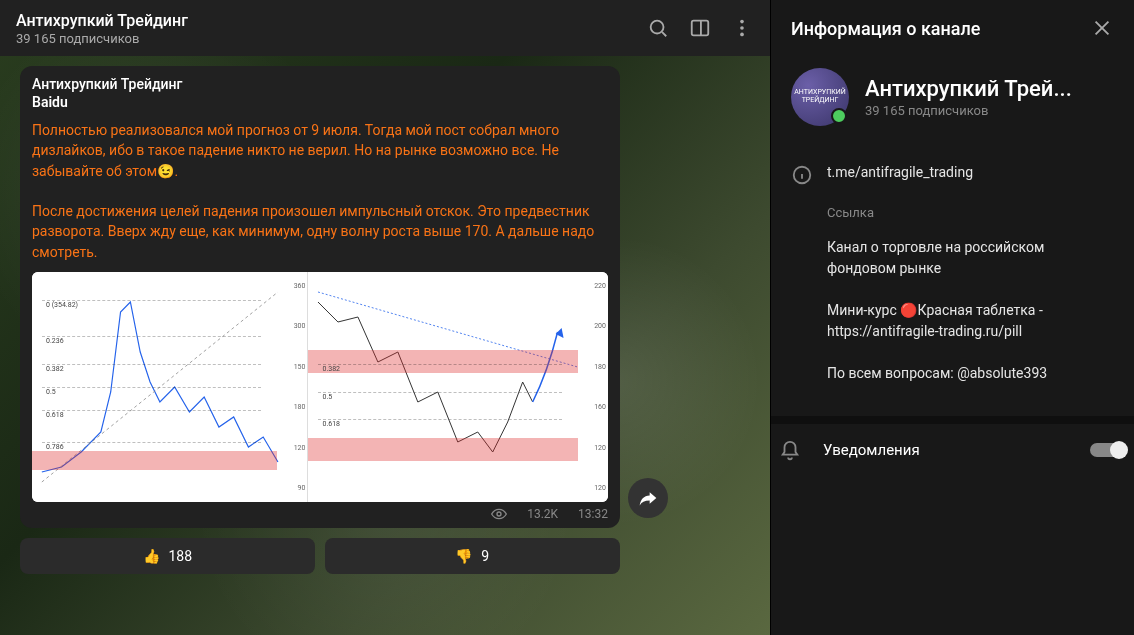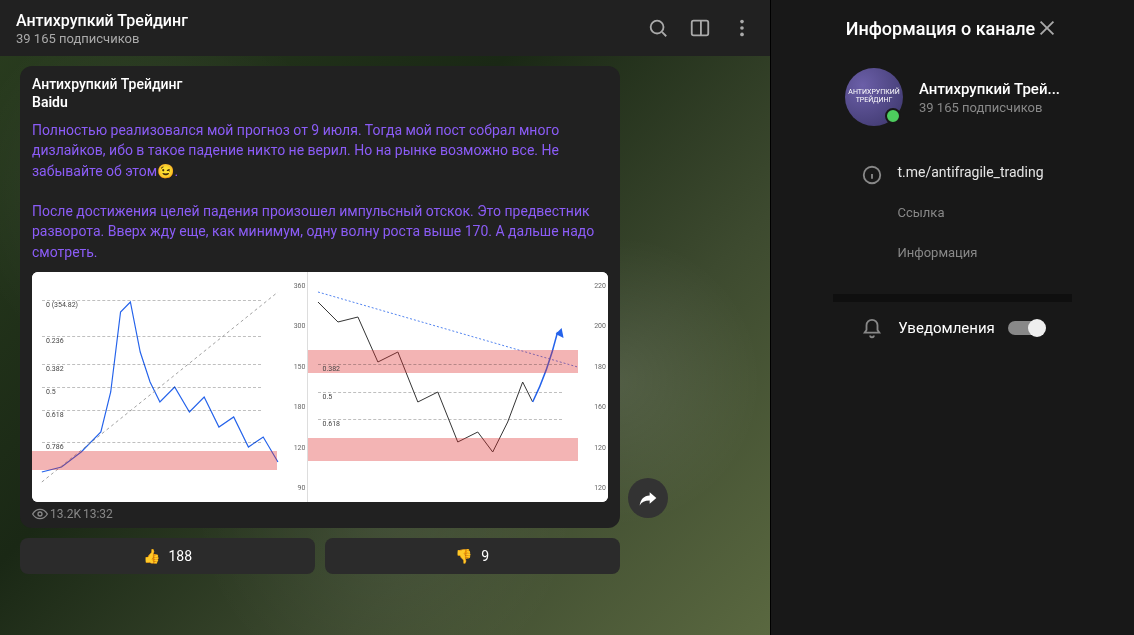--- a/index.html
+++ b/index.html
@@ -57,21 +57,21 @@
 }
 .message-bubble {
   background: #212121;
   border-radius: 12px;
   padding: 10px 12px 6px 12px;
   max-width: 600px;
   position: relative;
 }
 .msg-channel { font-size: 14px; font-weight: 500; color: #fff; margin-bottom: 2px; }
 .msg-subject { font-size: 14px; font-weight: 600; color: #fff; margin-bottom: 10px; }
-.msg-text { font-size: 14px; color: #8b5cf6; line-height: 1.45; white-space: pre-wrap; }
+.msg-text { font-size: 14px; color: #f97316; line-height: 1.45; white-space: pre-wrap; }
 .chart-img {
   margin-top: 10px;
   width: 100%;
   height: 230px;
   background: #fff;
   border-radius: 6px;
   overflow: hidden;
   position: relative;
 }
 .chart-half {
@@ -82,21 +82,21 @@
 .chart-left { left: 0; width: 48%; border-right: 1px solid #ddd; }
 .chart-right { left: 48%; right: 0; }
 .axis-r {
   position: absolute; right: 2px; top: 10px; bottom: 10px; width: 28px;
   display: flex; flex-direction: column; justify-content: space-between;
   font-size: 7px; color: #666; text-align: right;
 }
 .redband { position: absolute; left: 0; right: 30px; background: rgba(220,40,40,0.35); }
 .fib-line { position: absolute; left: 10px; right: 46px; font-size: 7px; color: #444; border-top: 1px dashed rgba(0,0,0,0.25); padding-left: 4px; }
 .msg-meta {
-  display: flex; align-items: center; gap: 2px;
+  display: flex; justify-content: flex-end; align-items: center; gap: 20px;
   font-size: 12px; color: #888; margin-top: 4px;
 }
 .share-btn {
   position: absolute;
   right: -48px;
   bottom: 10px;
   width: 40px; height: 40px;
   background: #333;
   border-radius: 50%;
   display: flex; align-items: center; justify-content: center;
@@ -112,21 +112,21 @@
   padding: 10px;
   display: flex; align-items: center; justify-content: center; gap: 8px;
   font-size: 14px; color: #fff;
   cursor: pointer;
 }
 .side-panel {
   width: 364px;
   height: 635px;
   background: #181818;
   border-left: 1px solid #000;
-  display: flex; flex-direction: column; align-items: center;
+  display: flex; flex-direction: column;
 }
 .side-header {
   height: 56px;
   display: flex; align-items: center; justify-content: space-between;
   padding: 0 20px;
 }
 .side-header-title { font-size: 18px; font-weight: 500; }
 .channel-block {
   display: flex; align-items: center; gap: 16px; padding: 12px 20px 18px 20px;
 }
@@ -139,31 +139,31 @@
 }
 .avatar::after {
   content: '';
   position: absolute;
   bottom: 2px; right: 2px;
   width: 12px; height: 12px;
   background: #4dcd5e;
   border: 2px solid #181818;
   border-radius: 50%;
 }
-.channel-name { font-size: 15px; font-weight: 500; white-space: nowrap; overflow: hidden; text-overflow: ellipsis; max-width: 240px; }
+.channel-name { font-size: 22px; font-weight: 500; white-space: nowrap; overflow: hidden; text-overflow: ellipsis; max-width: 240px; }
 .channel-subs { font-size: 13px; color: #888; margin-top: 2px; }
 .info-section { padding: 8px 20px; }
 .info-row { display: flex; gap: 12px; padding: 10px 0; }
 .info-icon { width: 24px; color: #888; flex-shrink: 0; padding-top: 2px; }
 .info-content { flex: 1; font-size: 14px; color: #e5e5e5; line-height: 1.5; }
 .info-label { font-size: 13px; color: #888; margin-top: 20px; }
 .info-block { margin-bottom: 14px; }
 .notif-row {
-  display: flex; align-items: center; gap: 13px;
-  padding: 14px 28px;
+  display: flex; align-items: center; gap: 20px;
+  padding: 14px 8px;
   border-top: 8px solid #0f0f0f;
 }
 .toggle {
   width: 36px; height: 14px; background: #888; border-radius: 10px; position: relative;
 }
 .toggle::after {
   content: '';
   position: absolute;
   width: 18px; height: 18px; background: #eee; border-radius: 50%;
   top: -2px; right: -2px;
@@ -315,21 +315,25 @@
             <line x1="12" y1="8" x2="12" y2="8"></line>
             <line x1="12" y1="11" x2="12" y2="16"></line>
           </svg>
       </div>
       <div class="info-content">
         <div class="info-block">
           <div>t.me/antifragile_trading</div>
           <div class="info-label">Ссылка</div>
         </div>
         <div class="info-block">
-          <div class="info-label">Информация</div>
+          <div style="white-space:pre-wrap">Канал о торговле на российском фондовом рынке
+
+Мини-курс 🔴Красная таблетка - https://antifragile-trading.ru/pill
+
+По всем вопросам: @absolute393</div>
         </div>
       </div>
     </div>
   </div>
 
   <div class="notif-row">
     <div class="info-icon">
       <svg width="22" height="22" viewBox="0 0 24 24" fill="none" stroke="#888" stroke-width="2">
           <path d="M6 8a6 6 0 0 1 12 0v5l2 3H4l2-3V8z"></path>
           <path d="M10 19a2 2 0 0 0 4 0"></path>

